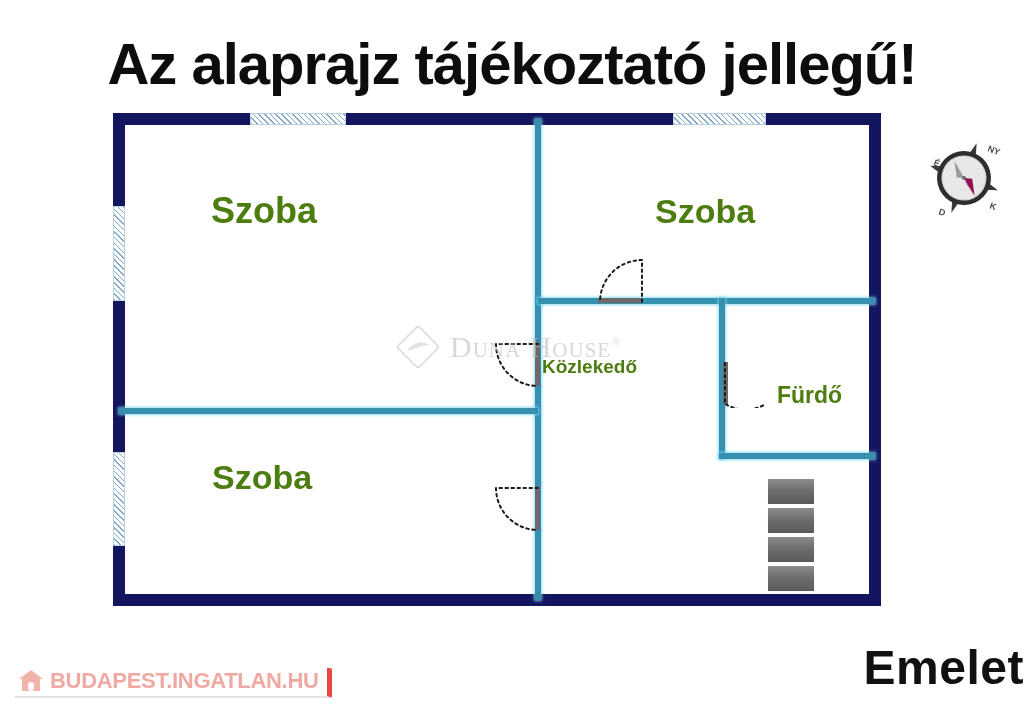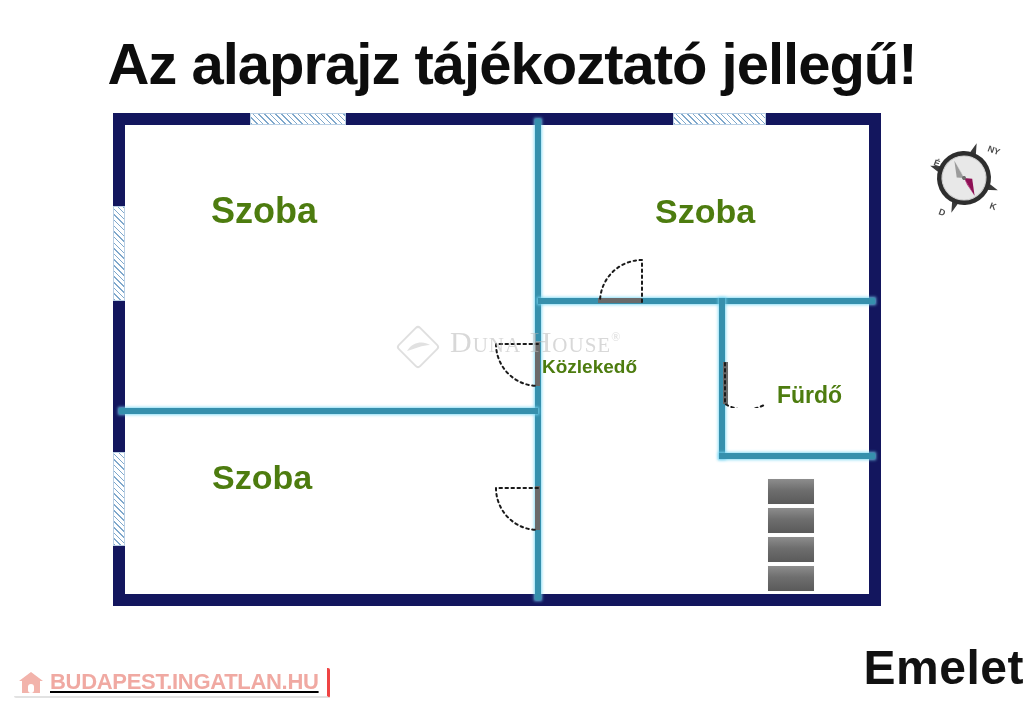--- a/index.html
+++ b/index.html
@@ -90,20 +90,21 @@
   .stair-step {
     position: absolute;
     background: linear-gradient(180deg, #8d8d8d 0%, #6e6e6e 45%, #5a5a5a 100%);
     border: 1px solid #fdfdfd;
   }
 
   
   .watermark {
     position: absolute;
     display: flex;
+    align-items: center;
     gap: 10px;
     opacity: 0.55;
     pointer-events: none;
   }
   .watermark-text {
     font-family: "Liberation Serif", serif;
     font-size: 30px;
     color: #b9b9b9;
     letter-spacing: 1px;
     font-variant: small-caps;
@@ -132,27 +133,26 @@
     letter-spacing: 0.5px;
   }
 
   
   .brand-bar {
     position: absolute;
     left: 14px;
     top: 668px;
     height: 30px;
     display: flex;
-    align-items: center;
+    align-items: flex-start;
     padding: 0 8px 0 4px;
     background: #ffffff;
-    border-right: 3px solid #ef4444;
+    border-right: 5px solid #ef4444;
     border-bottom: 2px solid #e2e2e2;
     border-radius: 2px;
-    text-decoration: underline;
   }
   .brand-text {
     font-size: 22px;
     font-weight: 700;
     color: #f0a9a2;
     letter-spacing: -0.3px;
     margin-left: 6px;
     white-space: nowrap;
   }
 </style>

